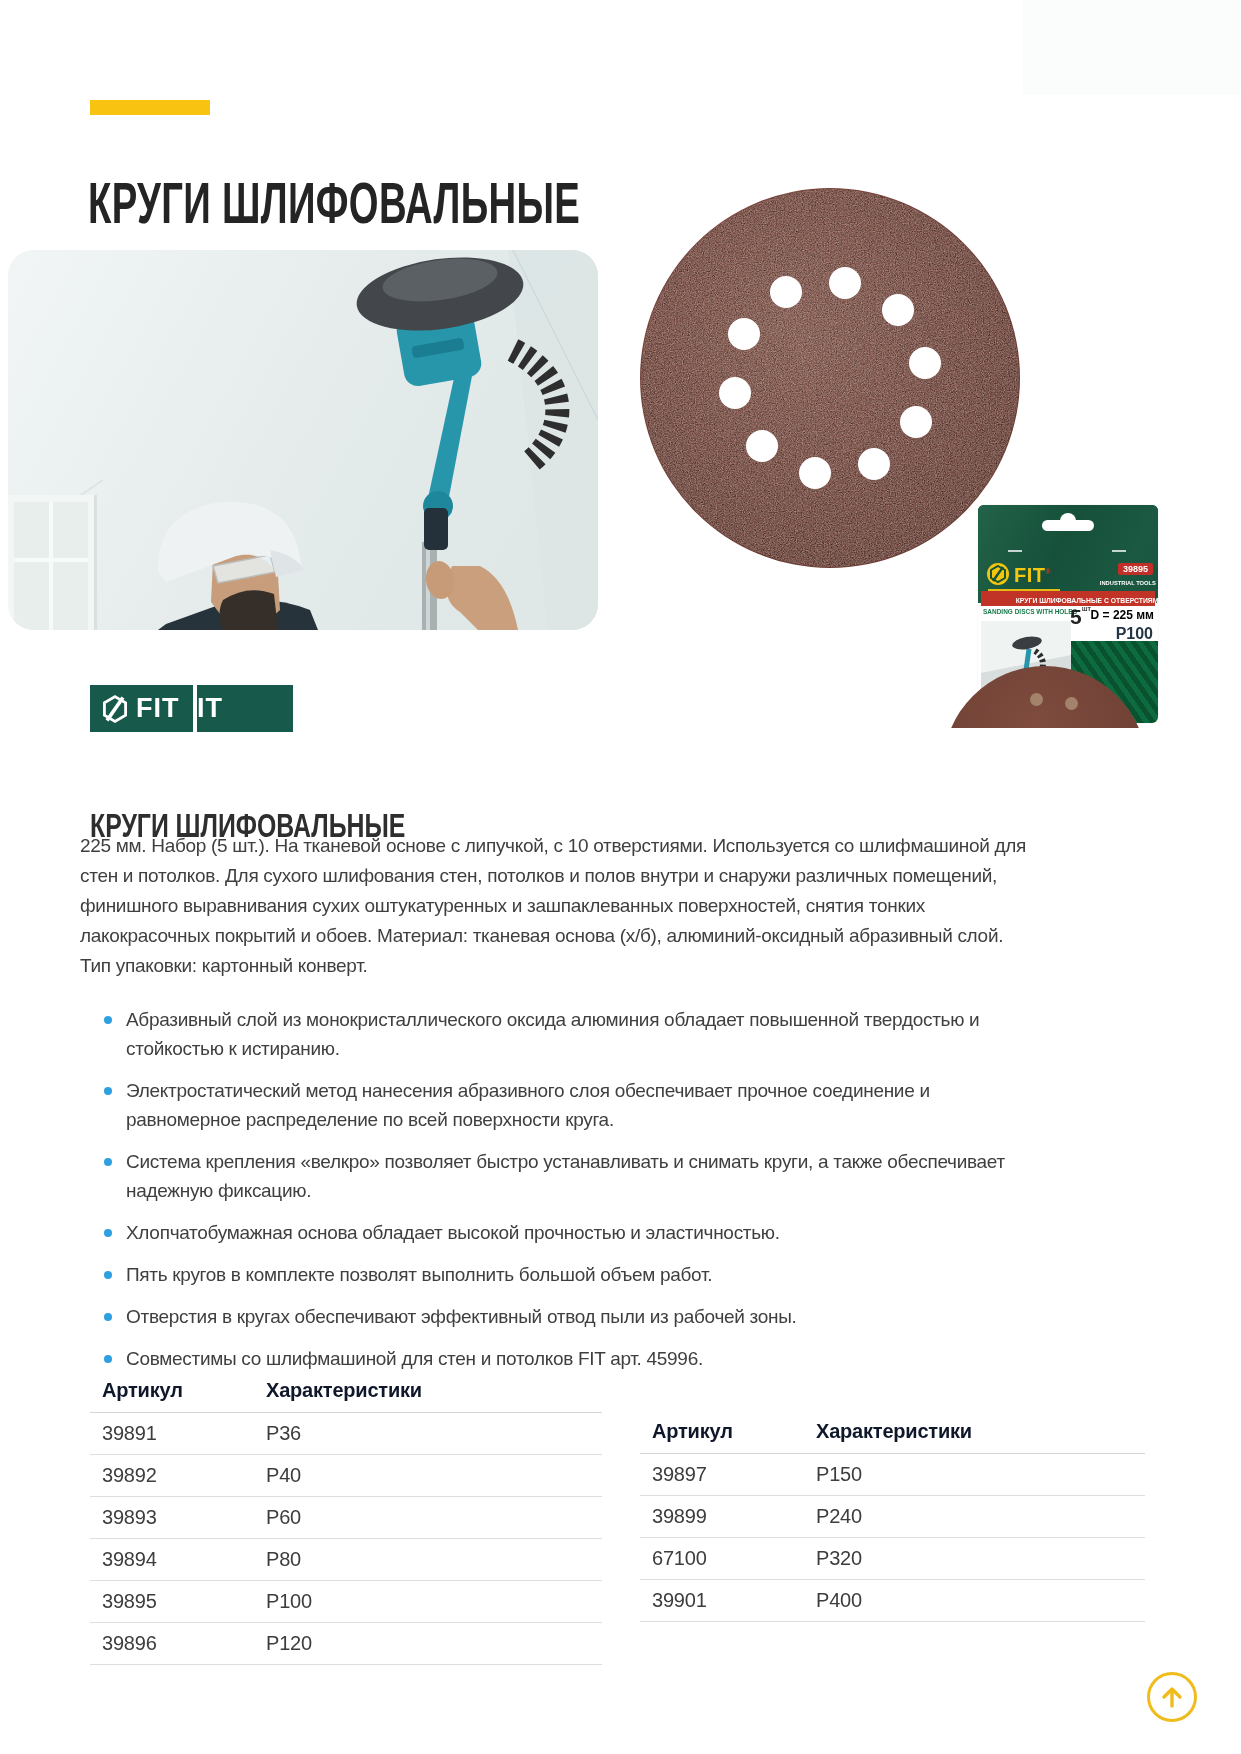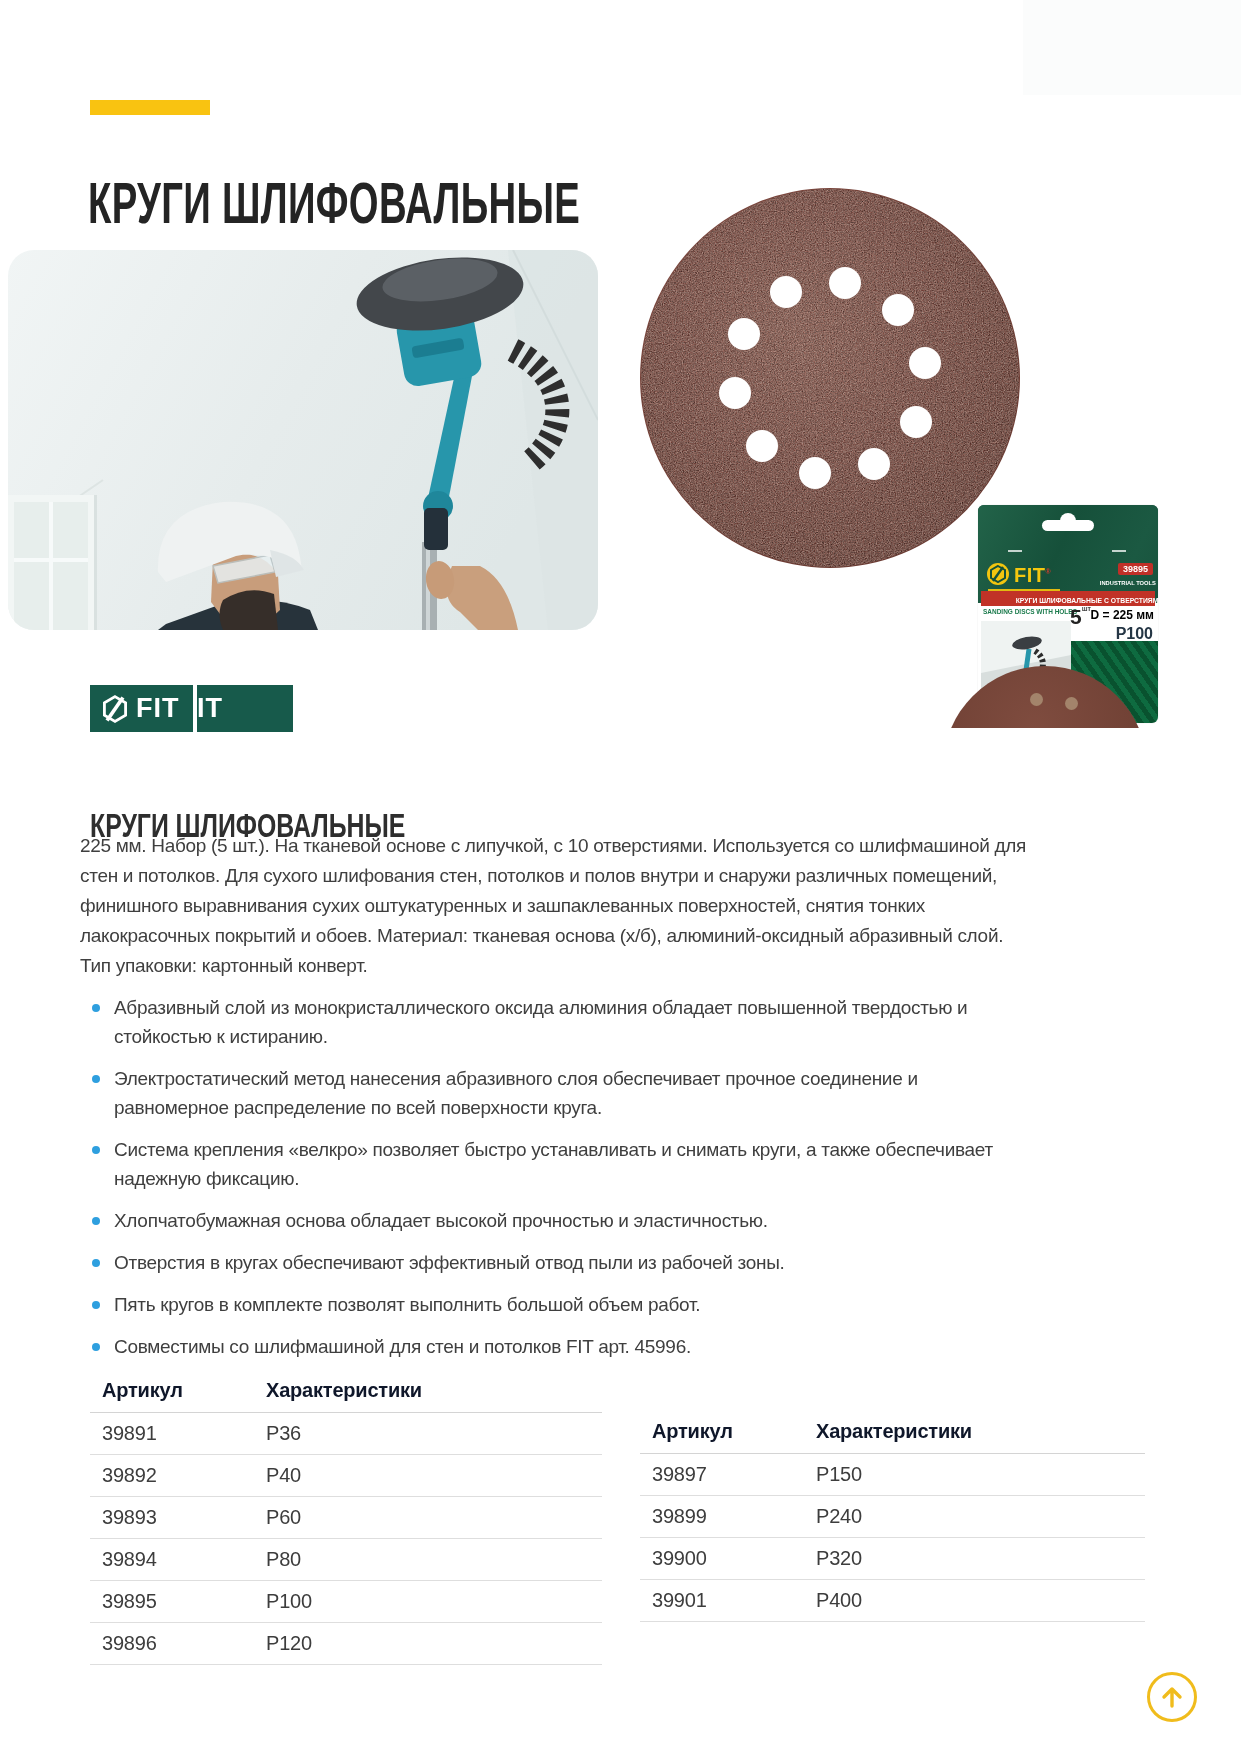--- a/index.html
+++ b/index.html
@@ -63,21 +63,21 @@
   .brand-text{color:#fff;font-weight:bold;font-size:27px;letter-spacing:1px;}
   .brand-box.fit .brand-text{margin-left:6px;}
   .brand-icon{margin-left:10px;width:30px;height:30px;}
 
   
   .subtitle{left:90px;top:778px;font-size:34px;font-weight:bold;color:#2e2e2e;white-space:nowrap;}
   .subtitle .cond{transform:scaleX(.73);}
   .desc{left:80px;top:812px;width:950px;font-size:19px;line-height:30px;color:#3f3f3f;letter-spacing:-.3px;}
 
   
-  .features{left:90px;top:993px;width:945px;list-style:none;margin:0;padding:0;}
+  .features{left:90px;top:993px;width:945px;list-style:none;margin:12px;padding:0;}
   .features li{position:relative;padding-left:24px;margin:0 0 13px 0;font-size:19px;line-height:29px;
                color:#3f3f3f;letter-spacing:-.3px;}
   .features .dot{position:absolute;left:2px;top:11px;width:8px;height:8px;border-radius:50%;background:#2E9FDF;}
 
   
   .spec{border-collapse:collapse;table-layout:fixed;width:100%;}
   .spec th{text-align:left;font-weight:bold;font-size:20px;color:#0f172a;height:36px;vertical-align:middle;
            padding:0 0 4px 12px;border-bottom:1px solid #d4d4d4;letter-spacing:-.2px;}
   .spec td{font-size:20px;color:#3d3d3d;height:41px;vertical-align:middle;padding:0 0 0 12px;
            border-bottom:1px solid #dedede;letter-spacing:-.2px;}
@@ -245,22 +245,22 @@
 
   <h2 class="abs subtitle"><span class="cond">КРУГИ ШЛИФОВАЛЬНЫЕ</span></h2>
 
   <p class="abs desc">225 мм. Набор (5 шт.). На тканевой основе с липучкой, с 10 отверстиями. Используется со шлифмашиной для стен и потолков. Для сухого шлифования стен, потолков и полов внутри и снаружи различных помещений, финишного выравнивания сухих оштукатуренных и зашпаклеванных поверхностей, снятия тонких лакокрасочных покрытий и обоев. Материал: тканевая основа (х/б), алюминий-оксидный абразивный слой. Тип упаковки: картонный конверт.</p>
 
   <ul class="abs features">
       <li><span class="dot"></span><span>Абразивный слой из монокристаллического оксида алюминия обладает повышенной твердостью и стойкостью к истиранию.</span></li>
       <li><span class="dot"></span><span>Электростатический метод нанесения абразивного слоя обеспечивает прочное соединение и равномерное распределение по всей поверхности круга.</span></li>
       <li><span class="dot"></span><span>Система крепления «велкро» позволяет быстро устанавливать и снимать круги, а также обеспечивает надежную фиксацию.</span></li>
       <li><span class="dot"></span><span>Хлопчатобумажная основа обладает высокой прочностью и эластичностью.</span></li>
+      <li><span class="dot"></span><span>Пять кругов в комплекте позволят выполнить большой объем работ.</span></li>
       <li><span class="dot"></span><span>Отверстия в кругах обеспечивают эффективный отвод пыли из рабочей зоны.</span></li>
-      <li><span class="dot"></span><span>Пять кругов в комплекте позволят выполнить большой объем работ.</span></li>
       <li><span class="dot"></span><span>Совместимы со шлифмашиной для стен и потолков FIT арт. 45996.</span></li>
     </ul>
 
   <div class="abs table-left">
     <table class="spec">
         <thead>
           <tr>
             <th>Артикул</th>
             <th>Характеристики</th>
           </tr>
@@ -304,21 +304,21 @@
         <tbody>
           <tr>
             <td>39897</td>
             <td>P150</td>
           </tr>
           <tr>
             <td>39899</td>
             <td>P240</td>
           </tr>
           <tr>
-            <td>39900</td>
+            <td>67100</td>
             <td>P320</td>
           </tr>
           <tr>
             <td>39901</td>
             <td>P400</td>
           </tr>
         </tbody>
       </table>
   </div>
 

